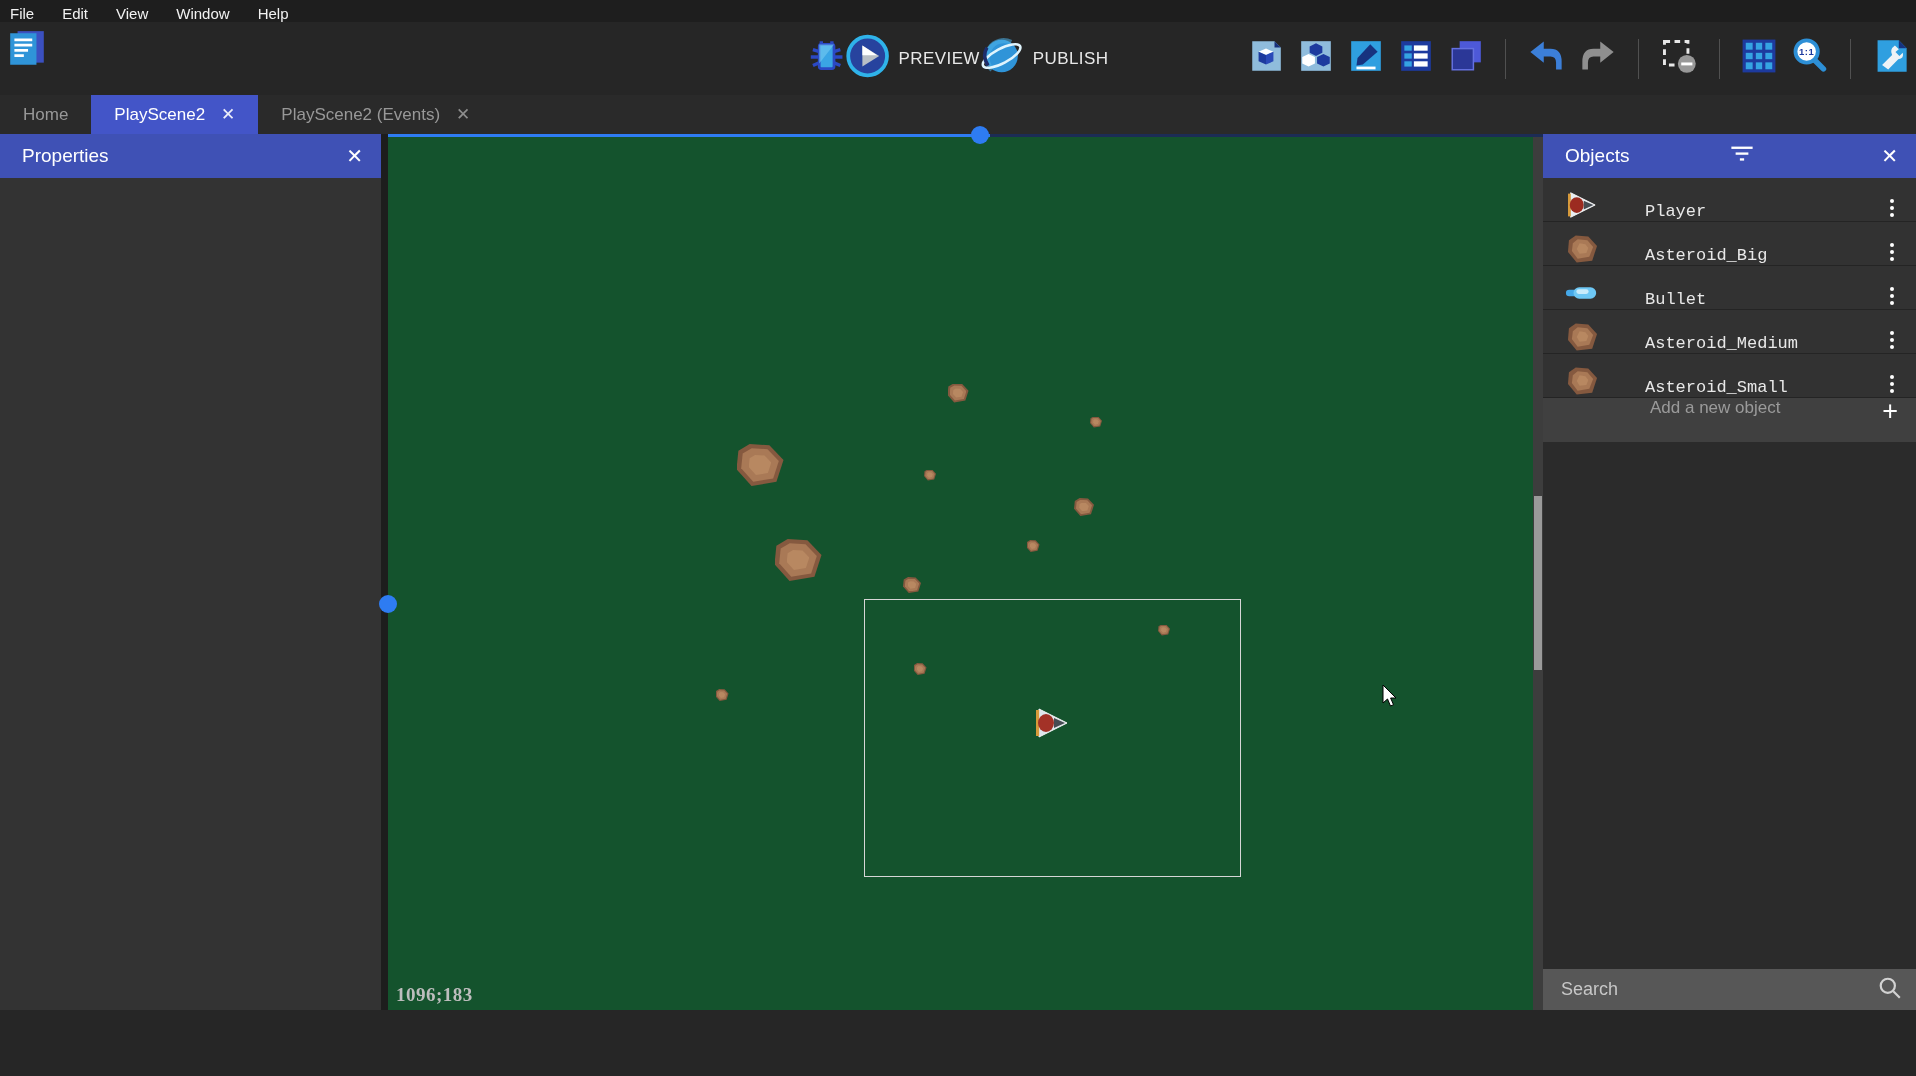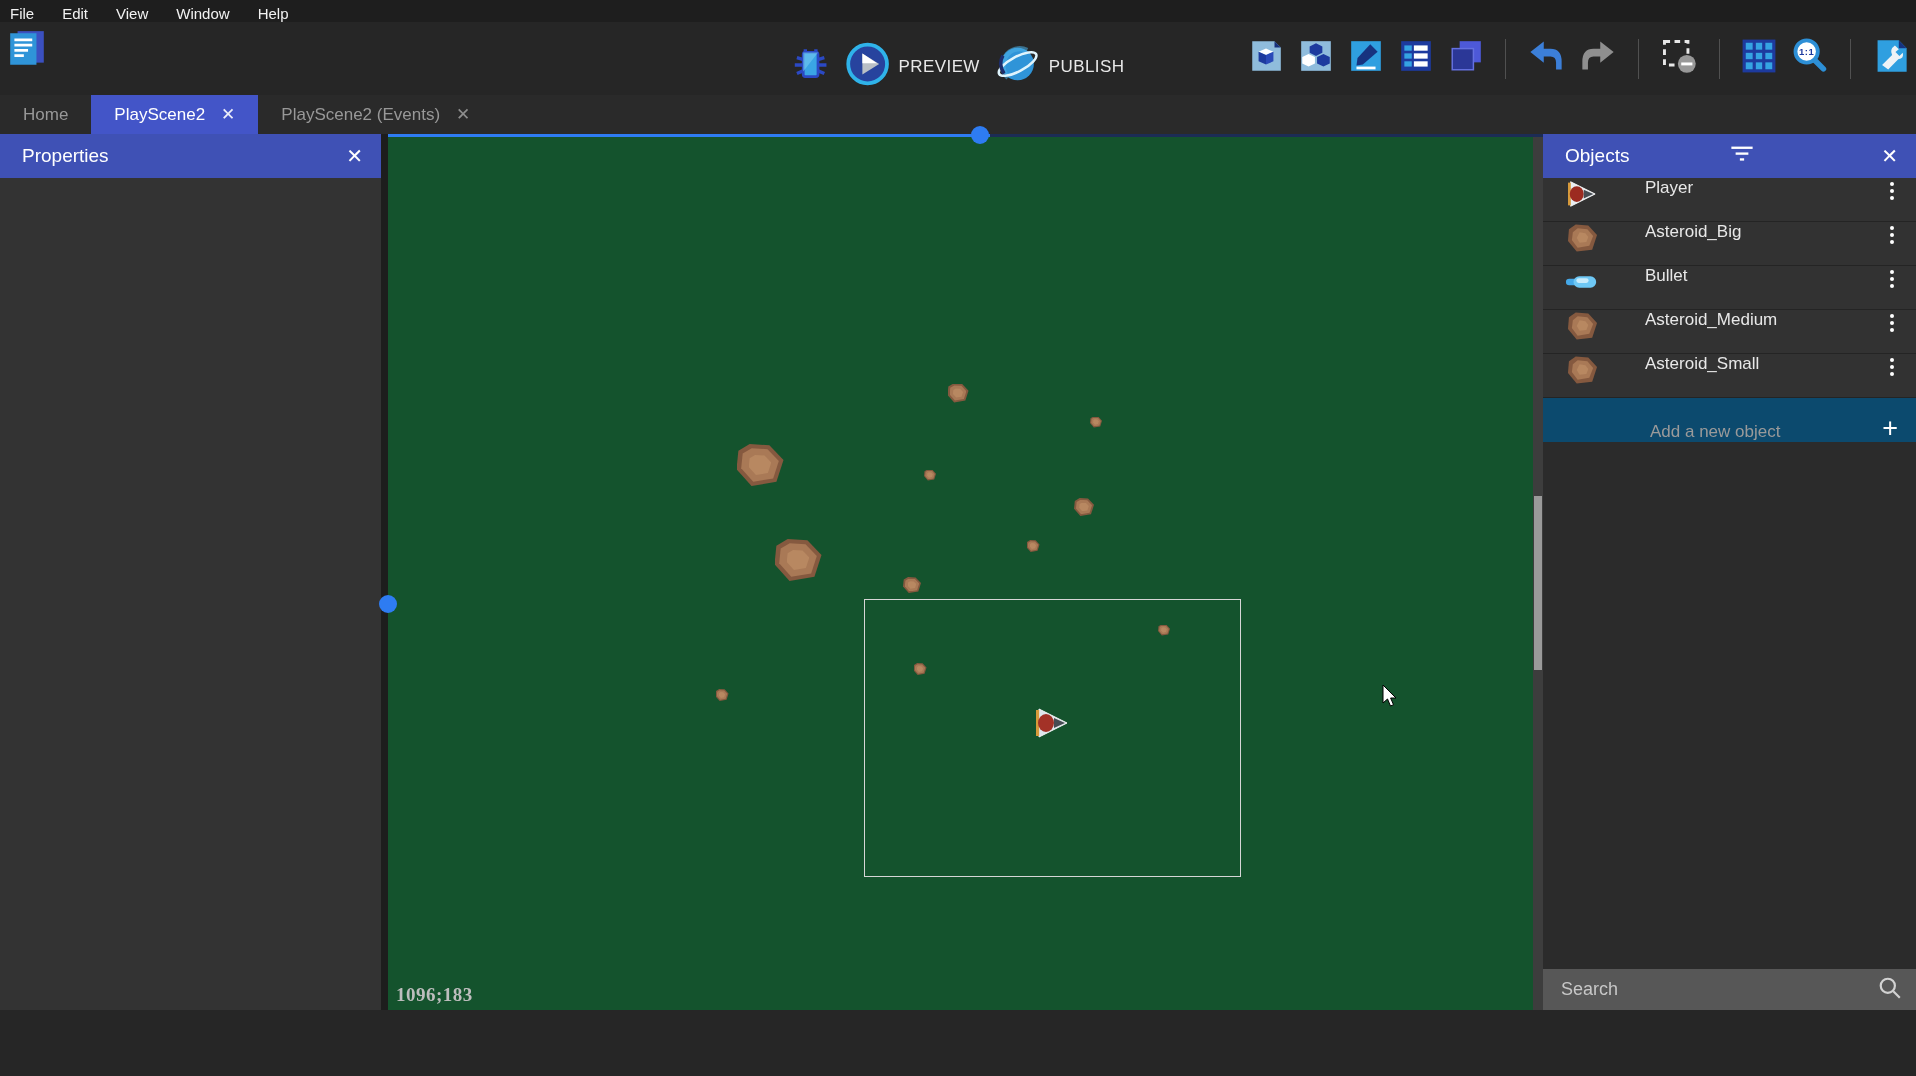--- a/index.html
+++ b/index.html
@@ -13,22 +13,22 @@
   
   .menubar { height: 22px; background: #1e1e1e; display: flex; align-items: flex-end;
     gap: 28px; padding-left: 10px; }
   .menubar span { color: #f2f2f2; font-size: 15px; cursor: default; }
   
   .toolbar { height: 73px; background: #262626; position: relative; }
   .tb-btn { background: none; border: none; cursor: pointer; display: flex;
     align-items: center; gap: 9px; color: #e8e8e8; font-size: 17px;
     font-family: "Liberation Sans", sans-serif; letter-spacing: .4px; }
   .project-btn { position: absolute; left: 6px; top: 6px; }
-  .toolbar-center { position: absolute; left: 50%; top: 8px; height: 100%;
-    transform: translateX(-50%); display: flex; gap: 16px; }
+  .toolbar-center { position: absolute; left: 50%; top: 0; height: 100%;
+    transform: translateX(-50%); display: flex; gap: 0; }
   .toolbar-right { position: absolute; right: 6px; top: 0; height: 100%;
     display: flex; align-items: center; gap: 14px; }
   .tb-sep { width: 1px; height: 40px; background: #505050; margin: 0 7px; }
   
   .tabbar { height: 39px; background: #2a2a2a; display: flex; align-items: stretch; }
   .tab { display: flex; align-items: center; gap: 16px; padding: 0 23px;
     color: #989898; font-size: 17px; cursor: pointer; }
   .tab.active { background: #4355c8; color: #ffffff; }
   .tab .tabx { font-size: 17px; line-height: 1; opacity: .9; cursor: pointer; }
   
@@ -66,28 +66,28 @@
     font-size: 19px; font-weight: bold; letter-spacing: .5px; }
   .vscroll { position: absolute; top: 0; right: 0; bottom: 0; width: 10px;
     background: #3d3d3d; z-index: 4; }
   .vthumb { position: absolute; top: 362px; height: 174px; left: 1px; right: 1px;
     background: #9a9a9a; cursor: pointer; }
   .mouse-cursor { position: absolute; left: 994px; top: 550px; z-index: 9; }
   
   .objects { width: 373px; background: #2b2b2b; display: flex; flex-direction: column; }
   .panel-header .filter-ic { margin-left: auto; margin-right: 26px; cursor: pointer; }
   .obj-row { height: 44px; background: #323232; border-bottom: 1px solid #242424;
-    display: flex; align-items: flex-start; padding: 0 18px 0 22px; cursor: pointer; }
+    display: flex; align-items: flex-end; padding: 0 18px 0 22px; cursor: pointer; font-family: Liberation Mono, monospace; }
   .obj-icon { width: 34px; height: 32px; display: flex; align-items: center;
     justify-content: center; }
   .obj-label { color: #e8e8e8; font-size: 17px; margin-left: 46px; }
   .kebab { margin-left: auto; display: flex; flex-direction: column; gap: 3px;
     padding: 4px; cursor: pointer; }
   .kebab i { width: 4px; height: 4px; border-radius: 50%; background: #fff; display: block; }
-  .add-row { height: 44px; background: #0c4a6e; display: flex; align-items: flex-end;
+  .add-row { height: 44px; background: #404040; display: flex; align-items: flex-start;
     padding: 0 18px 0 107px; cursor: pointer; }
   .add-label { color: #9a9a9a; font-size: 17px; }
   .add-plus { margin-left: auto; color: #fff; font-size: 27px; font-weight: 300;
     line-height: 1; cursor: pointer; }
   .obj-fill { flex: 1; background: #2b2b2b; }
   .search-row { height: 41px; background: #575757; display: flex; align-items: center;
     padding: 0 14px 0 18px; }
   .search-row input { flex: 1; background: transparent; border: none; outline: none;
     color: #e3e3e3; font-size: 18px; font-family: "Liberation Sans", sans-serif; }
   .search-row input::placeholder { color: #c7c7c7; }

